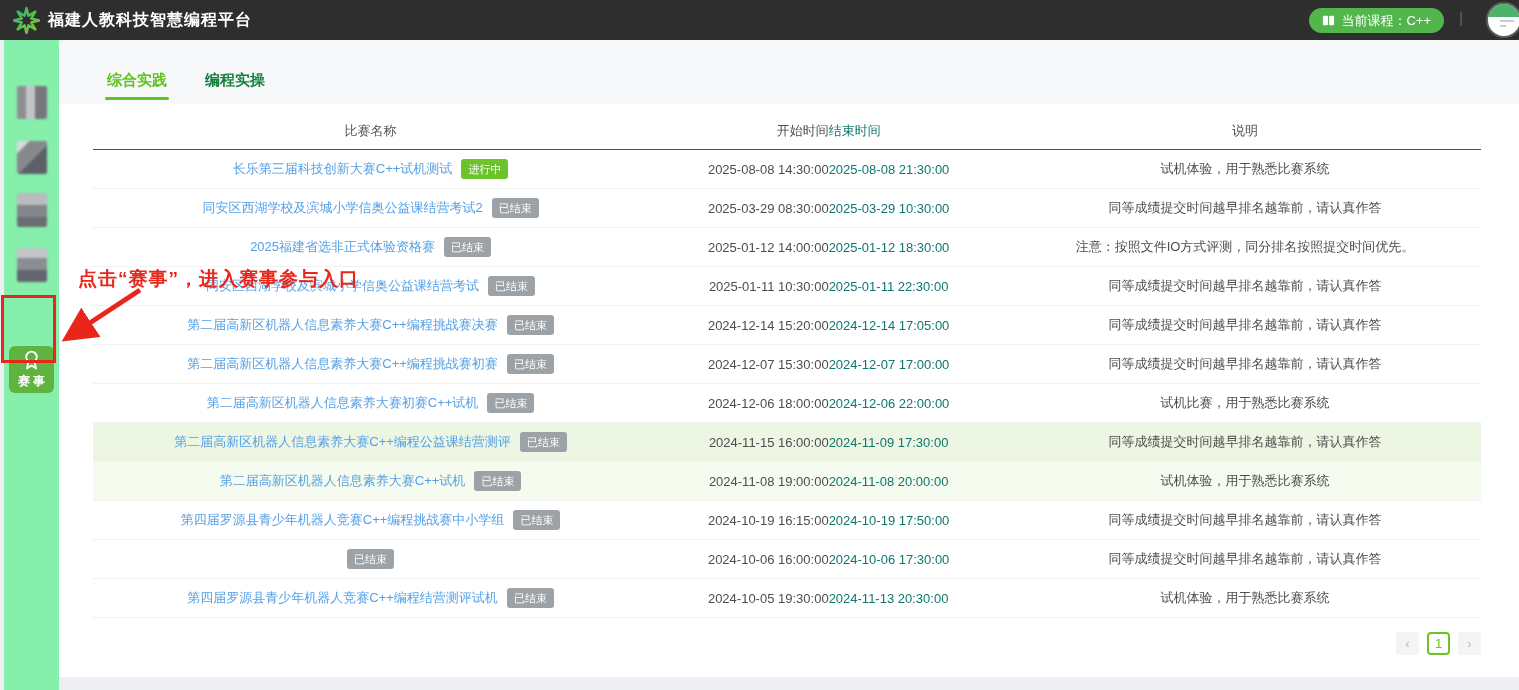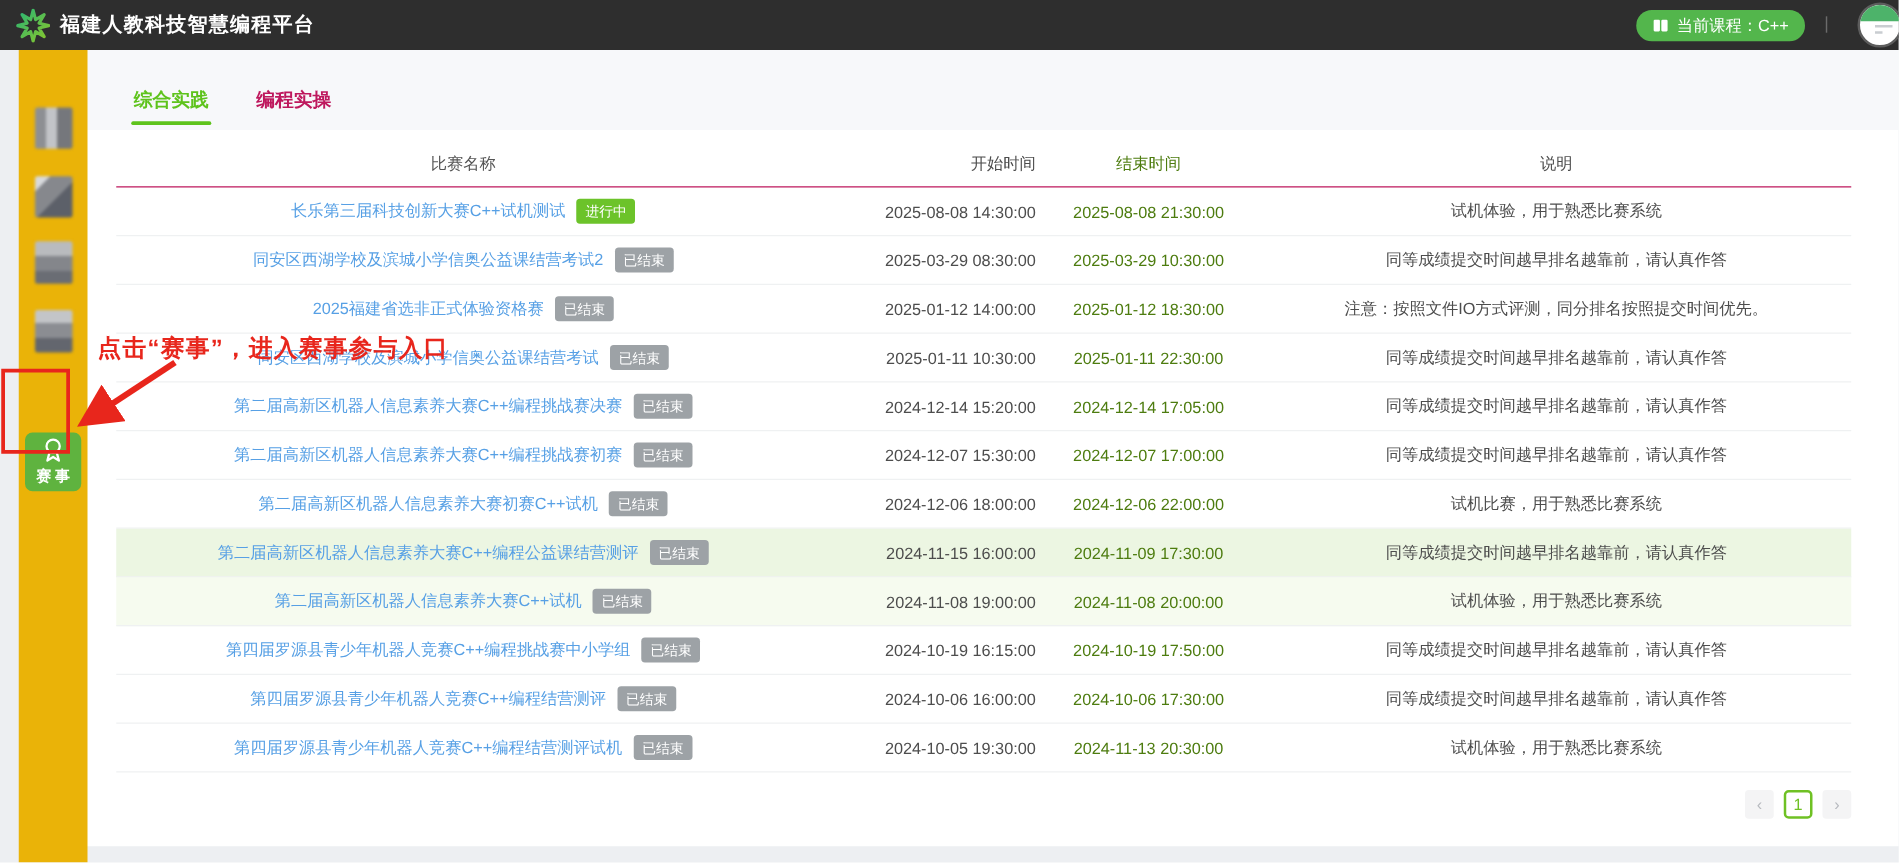--- a/index.html
+++ b/index.html
@@ -11,46 +11,46 @@
   .logo-wrap { display:flex; align-items:center; gap:8px; padding-left:13px; }
   .app-title { color:#ffffff; font-size:16px; font-weight:bold; letter-spacing:1px; }
   .course-btn { position:absolute; right:75px; top:8px; height:25px; padding:0 13px; background:#53b64c; border:none; border-radius:13px; color:#fff; font-size:13px; display:flex; align-items:center; gap:6px; cursor:pointer; font-family:inherit;text-align:center; }
   .hdr-divider { position:absolute; right:56px; top:10px; color:#6b6b6b; font-size:14px; }
   .avatar { position:absolute; left:1486px; top:2px; width:36px; height:36px; border-radius:50%; border:2px solid #5d5d5d; overflow:hidden; background:#fff; }
   .avatar .av-top { height:40%; background:#4db36a; }
   .avatar .av-line { height:2px; background:#c9cdd1; margin:3px 6px 0 12px; }
   .avatar .av-line.short { margin-right:14px; }
 
   
-  .sidebar { position:absolute; top:40px; left:15px; width:55px; height:650px; background:#eab308; z-index:20; }
+  .sidebar { position:absolute; top:40px; left:4px; width:55px; height:650px; background:#86efac; z-index:20; }
   .censored { position:absolute; border-radius:2px; filter:blur(1.3px); }
   .side-events { position:absolute; left:5px; top:306px; width:45px; height:47px; background:#5fb33f; border-radius:6px; display:flex; flex-direction:column; align-items:center; justify-content:center; gap:2px; cursor:pointer; }
   .side-events-label { color:#fff; font-size:12px; font-weight:bold; letter-spacing:3px; padding-left:3px; }
 
   
   .anno-rect { position:absolute; left:1px; top:295px; width:55px; height:68px; border:3px solid #e8261c; z-index:40; pointer-events:none; }
   .anno-text { position:absolute; left:78px; top:266px; color:#e8261c; font-size:19px; font-weight:bold; z-index:40; letter-spacing:1px; }
   .anno-arrow { position:absolute; left:48px; top:282px; z-index:40; pointer-events:none; }
 
   
   .main { position:absolute; top:40px; left:55px; width:1464px; height:637px; background:#ffffff; border-top-left-radius:14px; z-index:5; }
   .tabstrip { height:64px; background:#f7f8fa; border-top-left-radius:14px; display:flex; align-items:flex-end; padding:0 0 14px 16px; gap:38px; }
-  .tab { position:relative; font-size:15px; font-weight:bold; color:#be185d; cursor:pointer; }
+  .tab { position:relative; font-size:15px; font-weight:bold; color:#15803d; cursor:pointer; }
   .tab.active { color:#5ec31c;margin-left:36px; }
   .tab.active::after { content:""; position:absolute; left:-2px; right:-2px; bottom:-10px; height:3px; background:#5ec31c; border-radius:2px; }
 
   
   .table { margin:8px 38px 0 38px; }
   .thead { display:flex; height:38px; align-items:center; border-bottom:1px solid #be185d; color:#555; font-size:13px; }
   .row { display:flex; height:39px; align-items:center; border-bottom:1px solid #eff1f2; font-size:13px; }
   .row.hl-strong { background:#ecf6e2; }
   .row.hl-light  { background:#f6fbef; }
   .c-name  { width:40%; display:flex; align-items:center; justify-content:center; gap:9px; }
   .c-start { width:13%; text-align:right; color:#4d4d4d; }
-  .c-end   { width:13%; text-align:center; color:#4d7c0f; }
+  .c-end   { width:13%; text-align:left; color:#0f766e; }
   .c-desc  { width:34%; text-align:center; color:#4d4d4d; }
   .race-link { color:#57a0e5; cursor:pointer; text-decoration:none; white-space:nowrap; }
   .badge { font-size:11px; color:#fff; padding:3px 7px 2px 7px; border-radius:3px; white-space:nowrap; }
   .badge-ongoing { background:#6cc32a; }
   .badge-ended   { background:#9da2a6; }
 
   
   .pagination { display:flex; justify-content:flex-end; align-items:center; gap:8px; margin:14px 38px 0 0; }
   .pg-btn { width:23px; height:23px; background:#f4f4f5; border:none; border-radius:3px; color:#b7babf; font-size:13px; line-height:21px; text-align:center; cursor:pointer; font-family:inherit; }
   .pg-page { width:23px; height:23px; background:#fff; border:2px solid #6fc124; border-radius:4px; color:#6fc124; font-size:13px; line-height:19px; text-align:center; cursor:pointer; font-family:inherit; }
@@ -210,21 +210,20 @@
     <div class="c-name">
       <a class="race-link">第四届罗源县青少年机器人竞赛C++编程挑战赛中小学组</a>
       <span class="badge badge-ended">已结束</span>
     </div>
     <div class="c-start">2024-10-19 16:15:00</div>
     <div class="c-end">2024-10-19 17:50:00</div>
     <div class="c-desc">同等成绩提交时间越早排名越靠前，请认真作答</div>
   </div>
         <div class="row">
     <div class="c-name">
-      <a class="race-link">第四届罗源县青少年机器人竞赛C++编程结营测评</a>
       <span class="badge badge-ended">已结束</span>
     </div>
     <div class="c-start">2024-10-06 16:00:00</div>
     <div class="c-end">2024-10-06 17:30:00</div>
     <div class="c-desc">同等成绩提交时间越早排名越靠前，请认真作答</div>
   </div>
         <div class="row">
     <div class="c-name">
       <a class="race-link">第四届罗源县青少年机器人竞赛C++编程结营测评试机</a>
       <span class="badge badge-ended">已结束</span>

